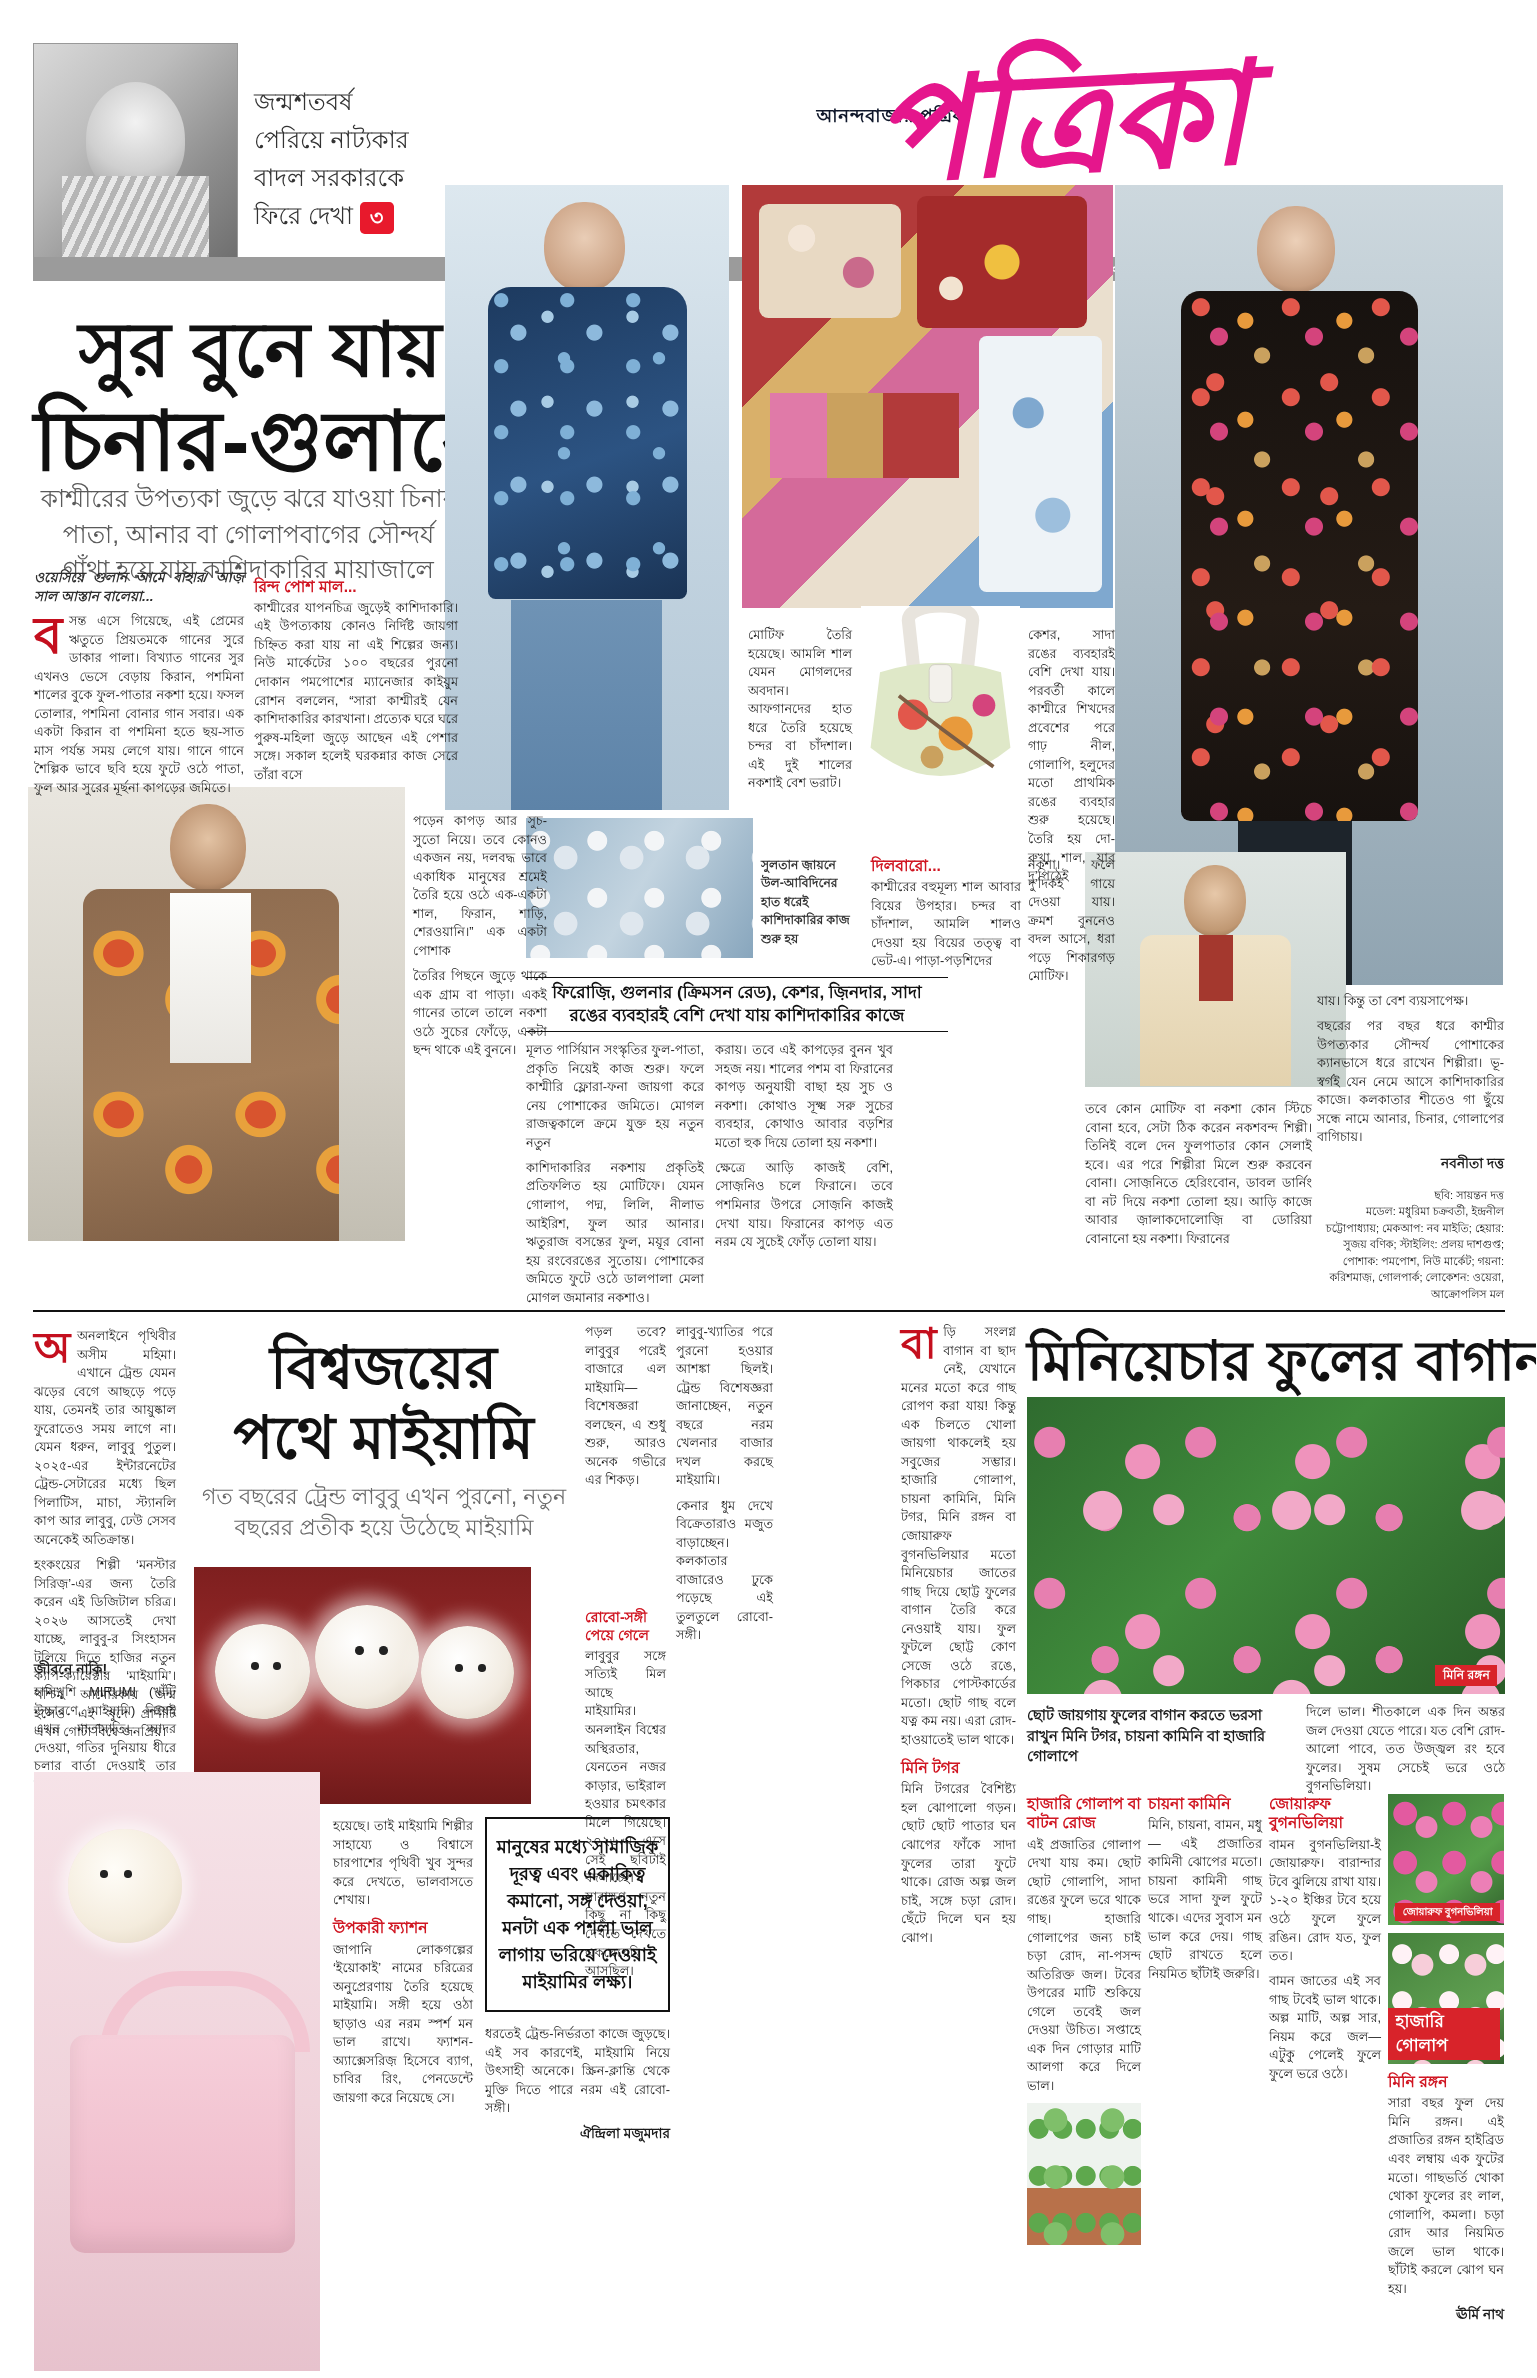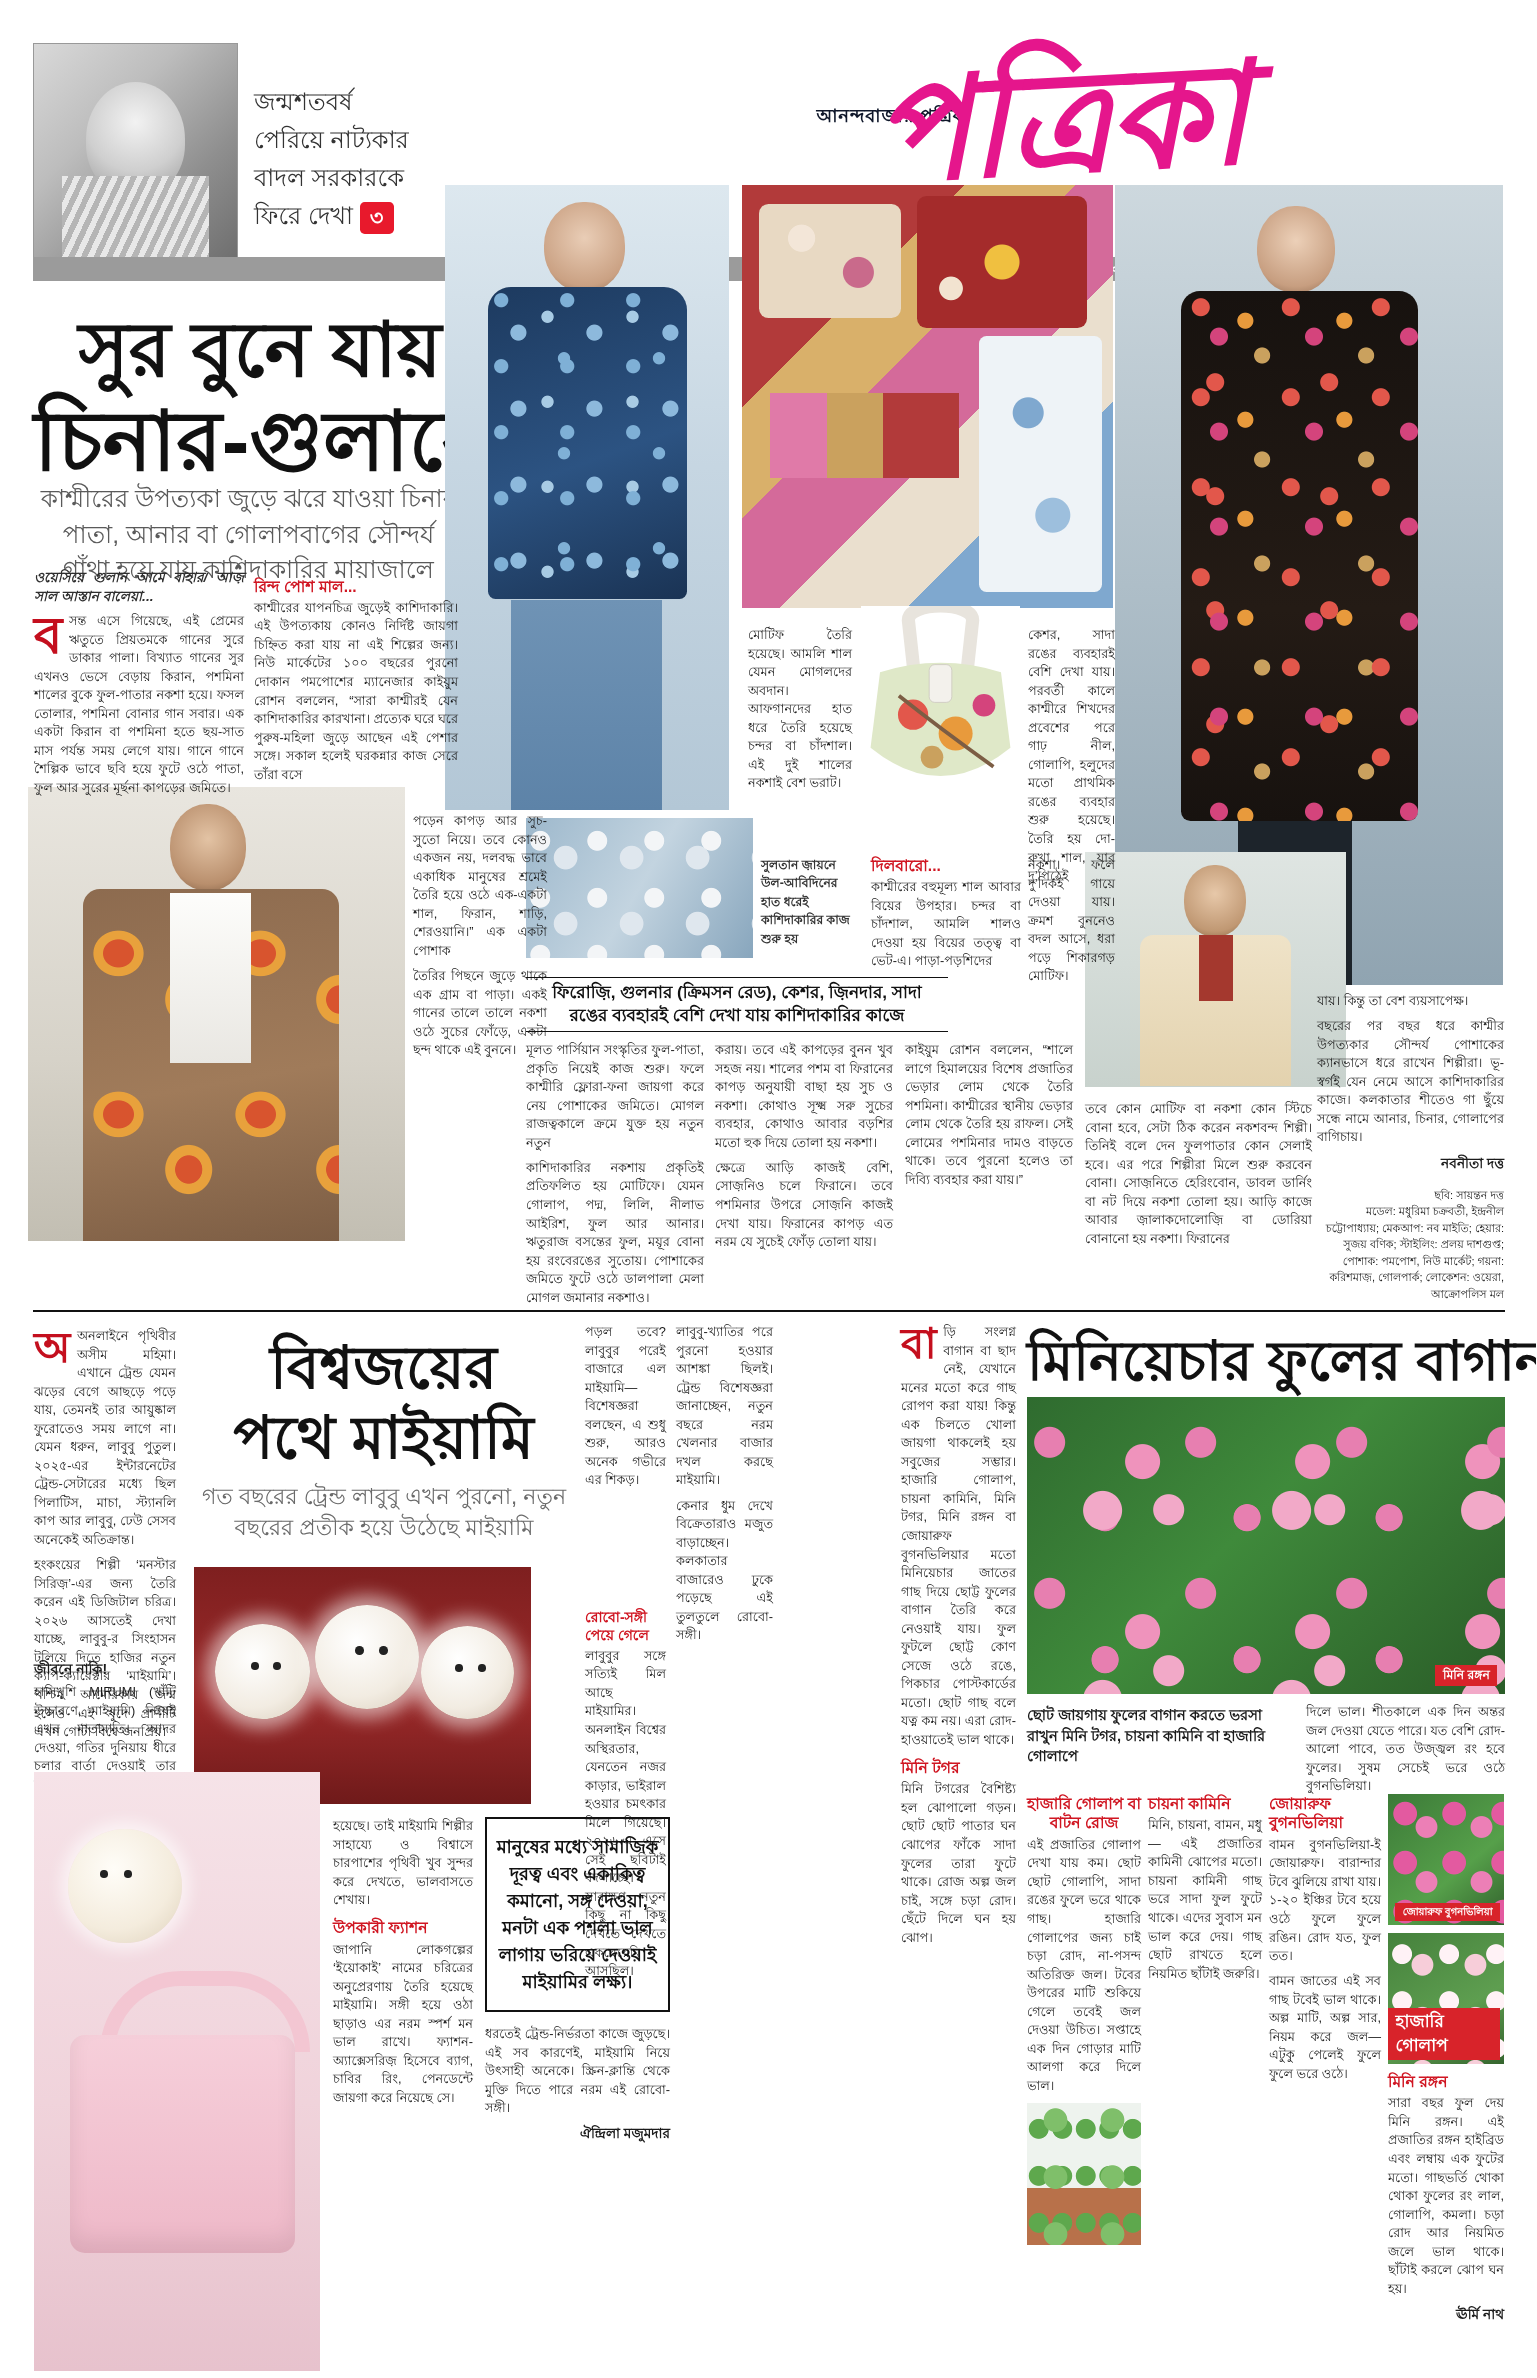--- a/index.html
+++ b/index.html
@@ -193,23 +193,20 @@
   <div class="abs boxq" style="left:526px;top:977px;width:422px;height:55px;">ফিরোজ়ি, গুলনার (ক্রিমসন রেড), কেশর, জ়িনদার, সাদা রঙের ব্যবহারই বেশি দেখা যায় কাশিদাকারির কাজে</div>
 
   <div class="abs bt" style="left:526px;top:1041px;width:178px;height:261px;">
     <p>মূলত পার্সিয়ান সংস্কৃতির ফুল-পাতা, প্রকৃতি নিয়েই কাজ শুরু। ফলে কাশ্মীরি ফ্লোরা-ফনা জায়গা করে নেয় পোশাকের জমিতে। মোগল রাজত্বকালে ক্রমে যুক্ত হয় নতুন নতুন</p>
     <p>কাশিদাকারির নকশায় প্রকৃতিই প্রতিফলিত হয় মোটিফে। যেমন গোলাপ, পদ্ম, লিলি, নীলাভ আইরিশ, ফুল আর আনার। ঋতুরাজ বসন্তের ফুল, ময়ূর বোনা হয় রংবেরঙের সুতোয়। পোশাকের জমিতে ফুটে ওঠে ডালপালা মেলা মোগল জমানার নকশাও।</p>
   </div>
   <div class="abs bt" style="left:715px;top:1041px;width:178px;height:261px;">
     <p>করায়। তবে এই কাপড়ের বুনন খুব সহজ নয়। শালের পশম বা ফিরানের কাপড় অনুযায়ী বাছা হয় সুচ ও নকশা। কোথাও সূক্ষ্ম সরু সুচের ব্যবহার, কোথাও আবার বড়শির মতো হুক দিয়ে তোলা হয় নকশা।</p>
     <p>ক্ষেত্রে আড়ি কাজই বেশি, সোজ়নিও চলে ফিরানে। তবে পশমিনার উপরে সোজ়নি কাজই দেখা যায়। ফিরানের কাপড় এত নরম যে সুচেই ফোঁড় তোলা যায়।</p>
   </div>
-  <div class="abs bt" style="left:905px;top:1041px;width:168px;height:261px;">
-    <p>কাইয়ুম রোশন বললেন, “শালে লাগে হিমালয়ের বিশেষ প্রজাতির ভেড়ার লোম থেকে তৈরি পশমিনা। কাশ্মীরের স্থানীয় ভেড়ার লোম থেকে তৈরি হয় রাফল। সেই লোমের পশমিনার দামও বাড়তে থাকে। তবে পুরনো হলেও তা দিব্যি ব্যবহার করা যায়।”</p>
-  </div>
   <div class="abs bt" style="left:1085px;top:1100px;width:227px;height:203px;">
     <p>তবে কোন মোটিফ বা নকশা কোন স্টিচে বোনা হবে, সেটা ঠিক করেন নকশবন্দ শিল্পী। তিনিই বলে দেন ফুলপাতার কোন সেলাই হবে। এর পরে শিল্পীরা মিলে শুরু করবেন বোনা। সোজ়নিতে হেরিংবোন, ডাবল ডার্নিং বা নট দিয়ে নকশা তোলা হয়। আড়ি কাজে আবার জ়ালাকদোলোজ়ি বা ডোরিয়া বোনানো হয় নকশা। ফিরানের</p>
   </div>
 
   <div class="abs bt" style="left:1317px;top:992px;width:187px;height:312px;">
     <p>যায়। কিন্তু তা বেশ ব্যয়সাপেক্ষ।</p>
     <p>বছরের পর বছর ধরে কাশ্মীর উপত্যকার সৌন্দর্য পোশাকের ক্যানভাসে ধরে রাখেন শিল্পীরা। ভূ-স্বর্গই যেন নেমে আসে কাশিদাকারির কাজে। কলকাতার শীতেও গা ছুঁয়ে সন্ধে নামে আনার, চিনার, গোলাপের বাগিচায়।</p>
     <div class="byl">নবনীতা দত্ত</div>
     <div class="cred" style="margin-top:13.2px;">
       <div>ছবি: সায়ন্তন দত্ত</div>
@@ -302,21 +299,21 @@
               background-size:151px 151px,189px 189px,170px 170px,161px 161px,142px 142px,100% 100%;">
     <span class="tag">মিনি রঙ্গন</span>
   </div>
 
   <div class="abs cap" style="left:1027px;top:1705px;width:267px;">ছোট জায়গায় ফুলের বাগান করতে ভরসা রাখুন মিনি টগর, চায়না কামিনি বা হাজারি গোলাপে</div>
   <div class="abs bt" style="left:1306px;top:1703px;width:199px;height:83px;">
     <p>দিলে ভাল। শীতকালে এক দিন অন্তর জল দেওয়া যেতে পারে। যত বেশি রোদ-আলো পাবে, তত উজ্জ্বল রং হবে ফুলের। সুষম সেচেই ভরে ওঠে বুগনভিলিয়া।</p>
   </div>
 
   <div class="abs bt" style="left:1027px;top:1794px;width:114px;height:575px;">
-    <div class="rh" style="margin-top:0;text-align:center;">হাজারি গোলাপ বা বাটন রোজ</div>
+    <div class="rh" style="margin-top:0;">হাজারি গোলাপ বা বাটন রোজ</div>
     <p>এই প্রজাতির গোলাপ দেখা যায় কম। ছোট ছোট গোলাপি, সাদা রঙের ফুলে ভরে থাকে গাছ। হাজারি গোলাপের জন্য চাই চড়া রোদ, না-পসন্দ অতিরিক্ত জল। টবের উপরের মাটি শুকিয়ে গেলে তবেই জল দেওয়া উচিত। সপ্তাহে এক দিন গোড়ার মাটি আলগা করে দিলে ভাল।</p>
     <div class="ph pot" style="position:relative;width:114px;height:142px;margin-top:7.6px;
                 background:radial-gradient(circle at 50% 30%,#7fbf6a 0 11.4px,transparent 12.3px),
                            radial-gradient(circle at 25% 55%,#5ea84d 0 9.5px,transparent 10.4px),
                            radial-gradient(circle at 75% 55%,#5ea84d 0 9.5px,transparent 10.4px),
                            linear-gradient(180deg,#eef3ee 0 60%,#b8714a 60% 100%);
                 background-size:57px 57px,47px 47px,47px 47px,100% 100%;"></div>
   </div>
 
   <div class="abs bt" style="left:1148px;top:1794px;width:114px;height:575px;">

